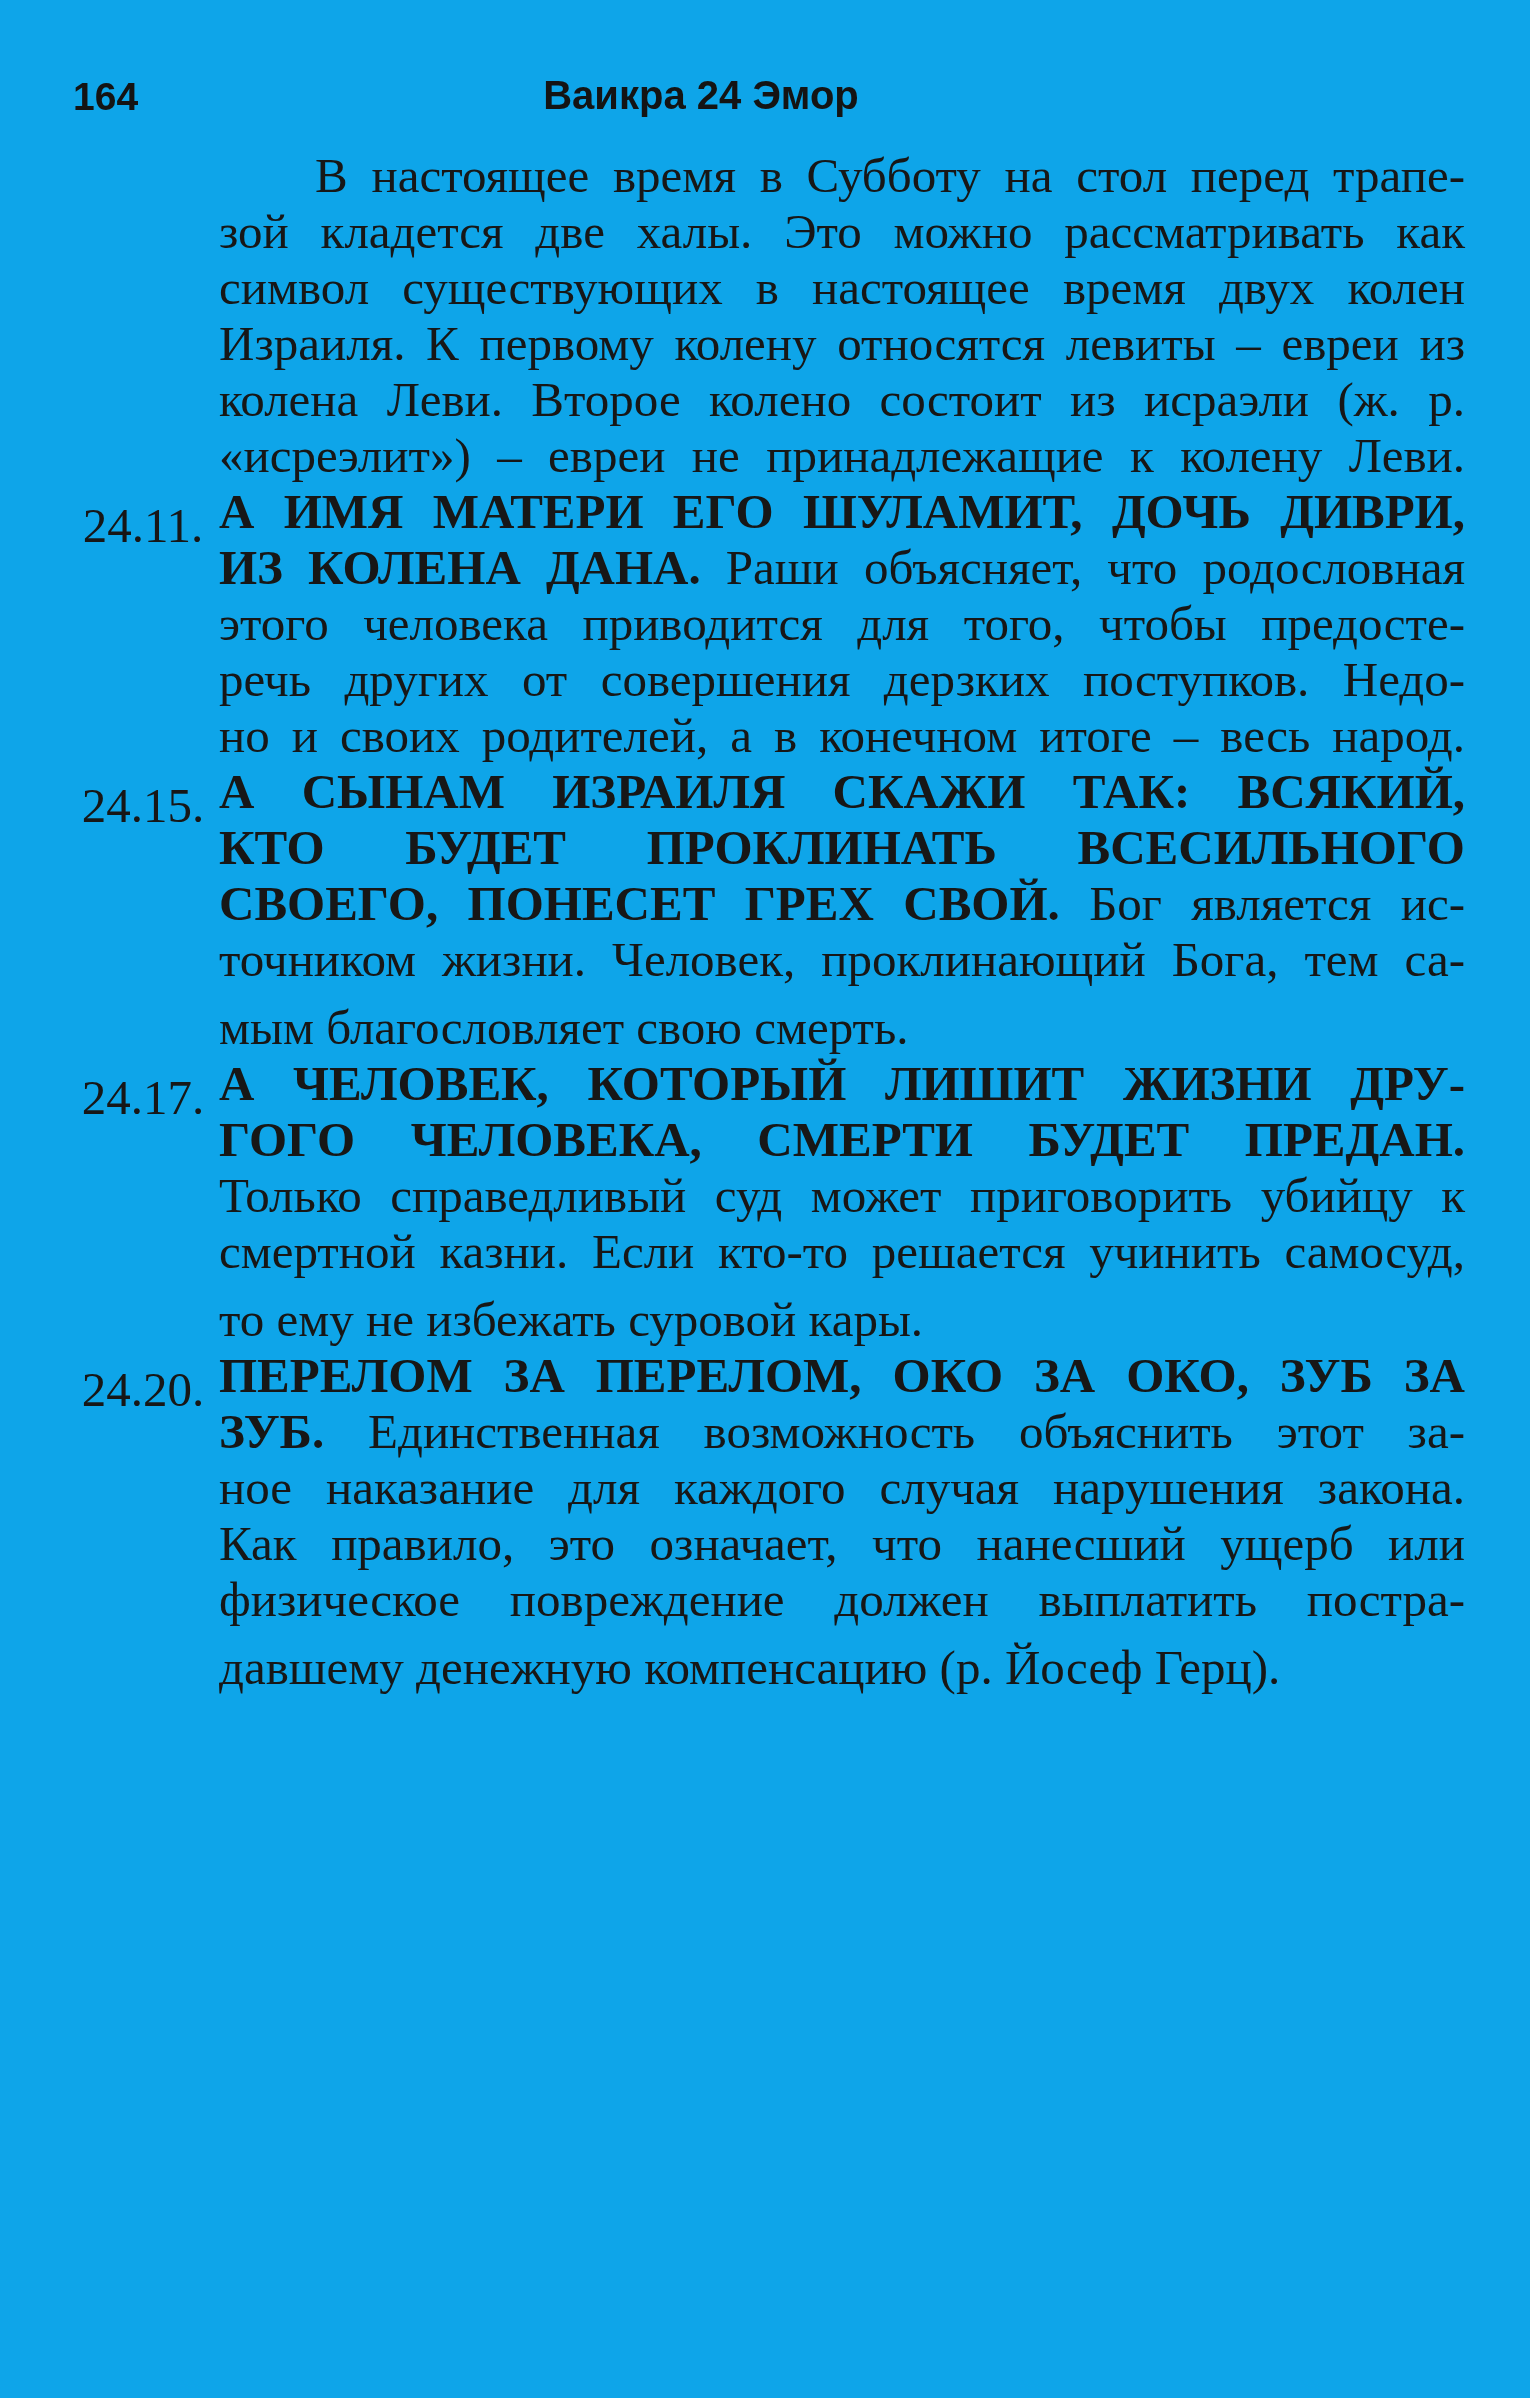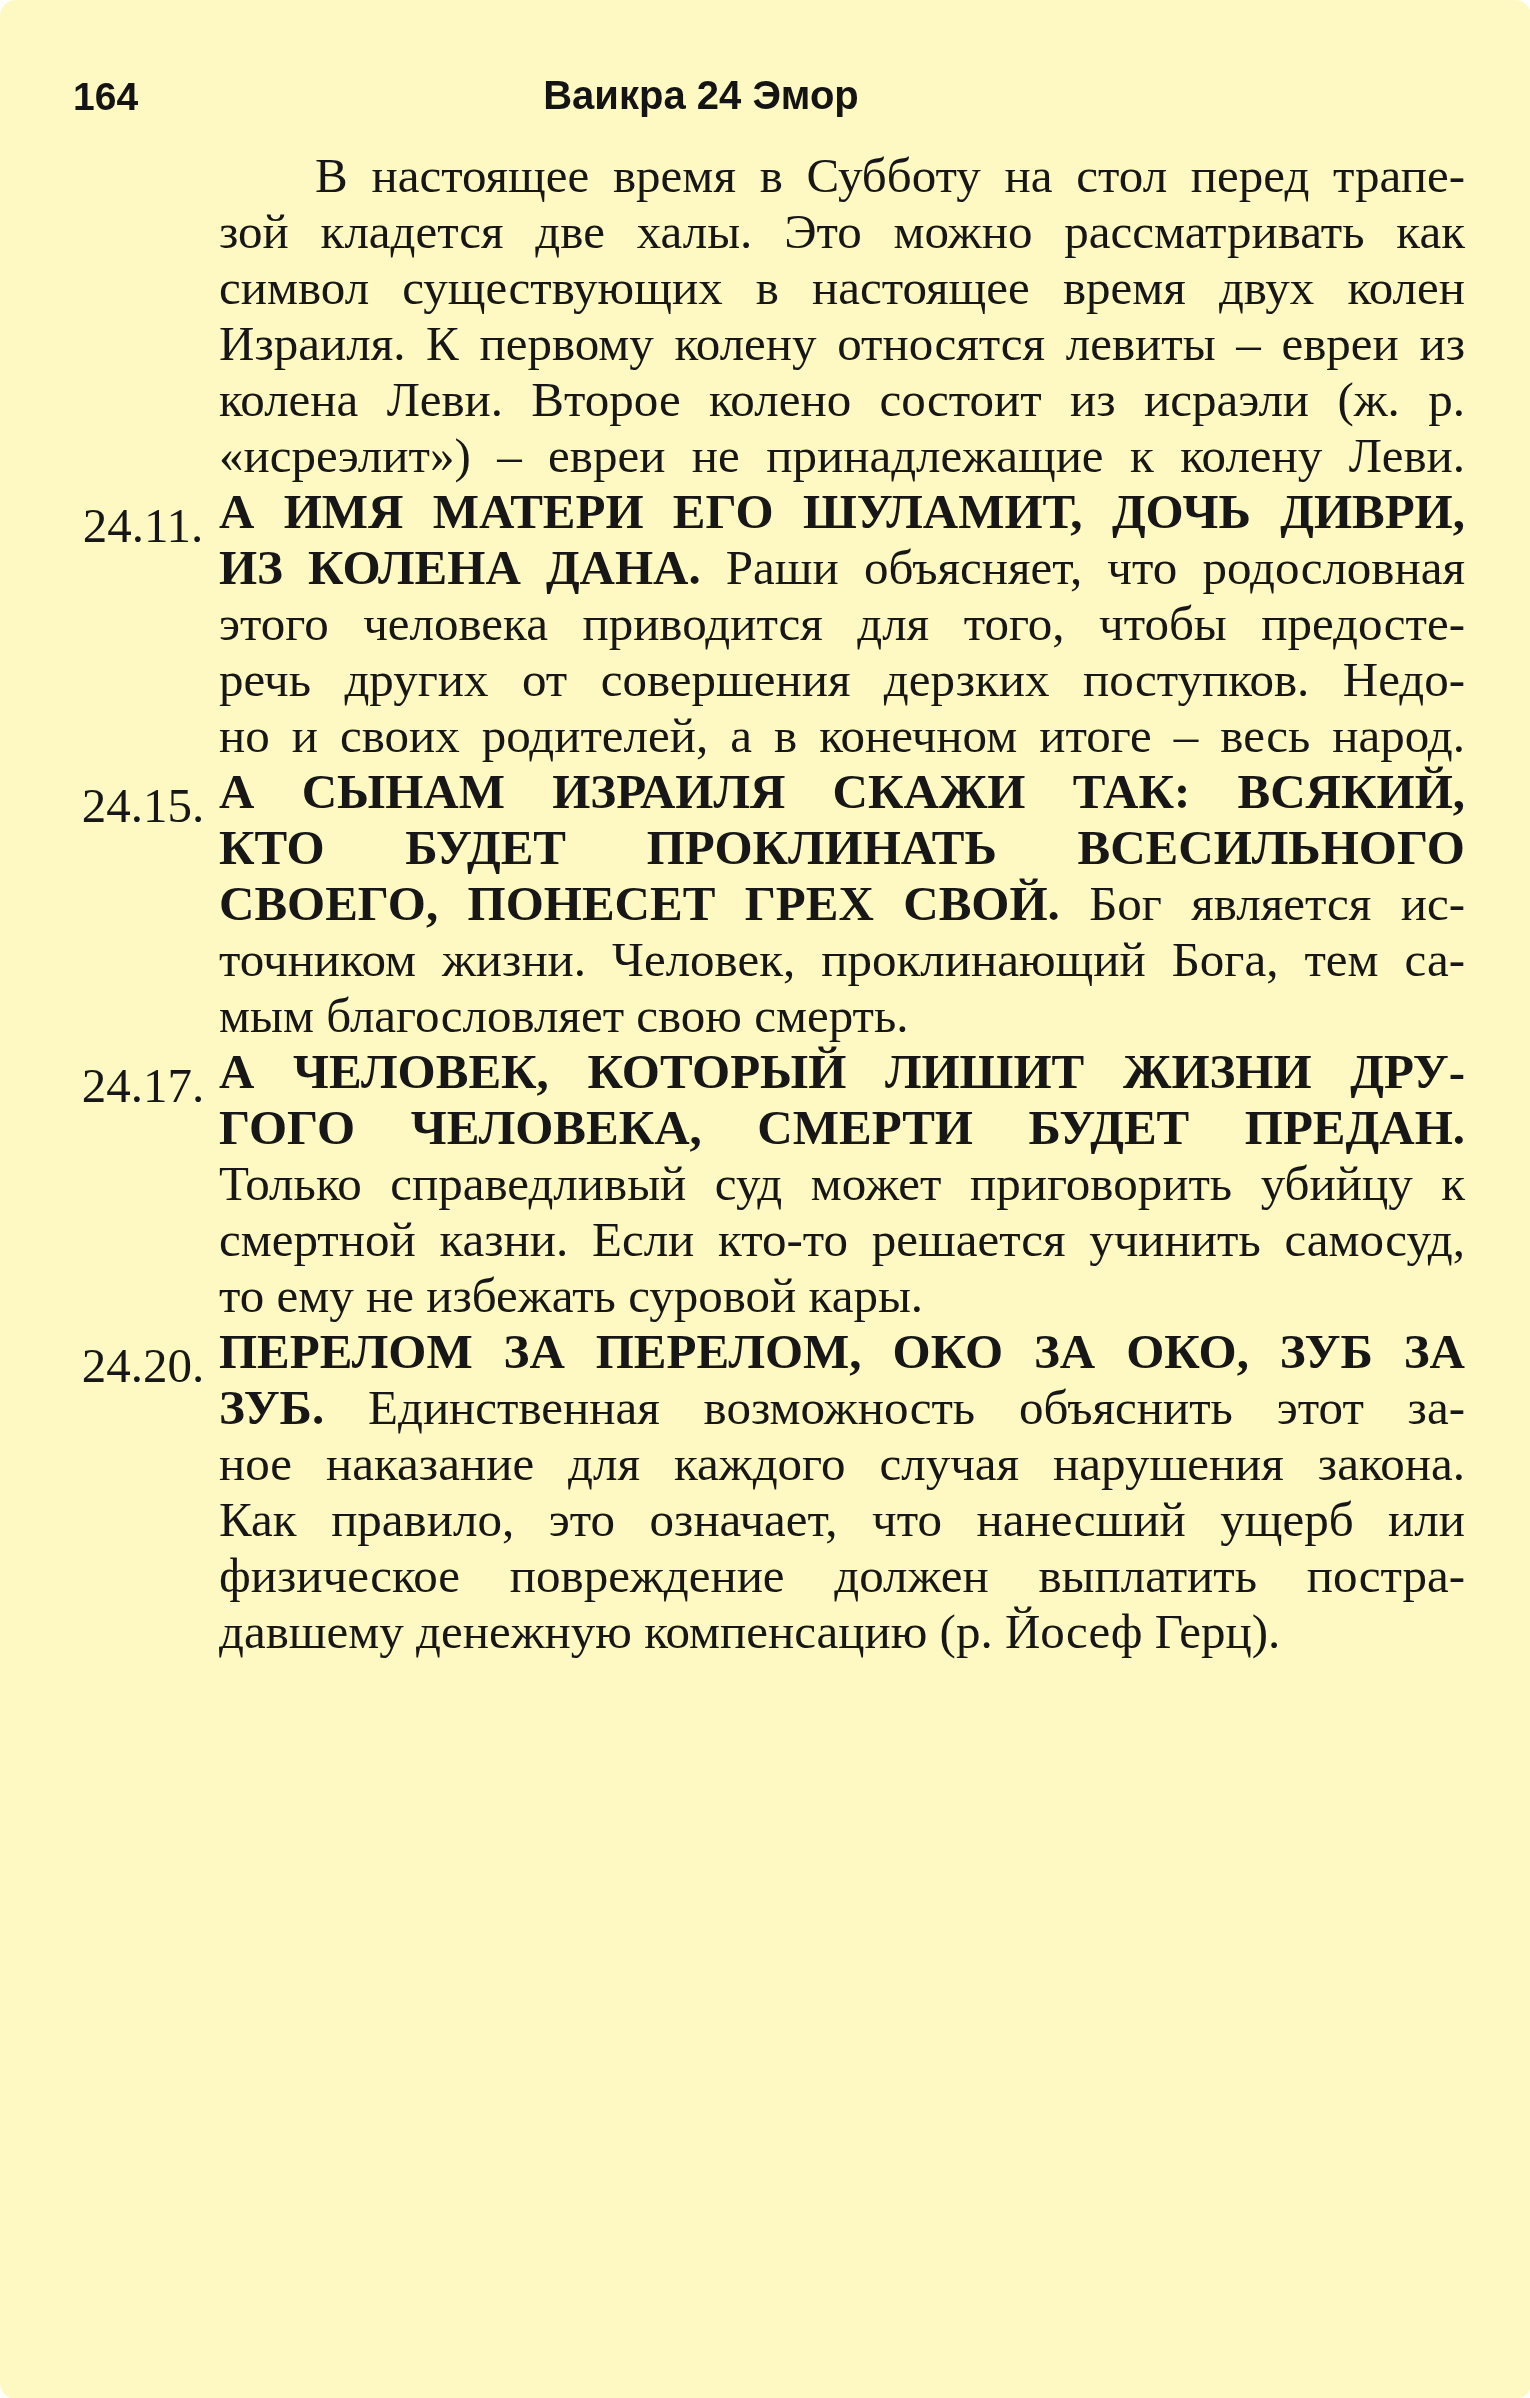--- a/index.html
+++ b/index.html
@@ -6,22 +6,21 @@
   body {
     width: 1531px; height: 2399px;
     background: #ffffff;
     position: relative;
     font-family: "Liberation Serif", "DejaVu Serif", serif;
     color: #171717;
     overflow: hidden;
   }
   .page {
     position: absolute; inset: 0;
-    background: #fef9c3;
-    border-radius: 16px;
+    background: #0ea5e9;
   }
   
   .page-number {
     position: absolute; left: 73px; top: 75px;
     font-family: "Liberation Sans", "DejaVu Sans", sans-serif;
     font-weight: bold; font-size: 39px; line-height: 43px;
     color: #141414;
   }
   .chapter-title {
     position: absolute; left: 701px; top: 73px;
@@ -48,20 +47,21 @@
     font-weight: normal;
   }
   .line {
     text-align: justify;
     text-align-last: justify;
     -moz-text-align-last: justify;
     white-space: normal;
   }
   .line.end {
     text-align-last: left;
+    margin-top: 12px;
     -moz-text-align-last: left;
   }
   .line.indent { text-indent: 96px; }
   .line b { font-weight: bold; }
 </style>
 </head>
 <body style="color: rgb(23, 23, 23); background: rgb(255, 255, 255);">
 
 <div class="page">
   <div class="page-number">164</div>

